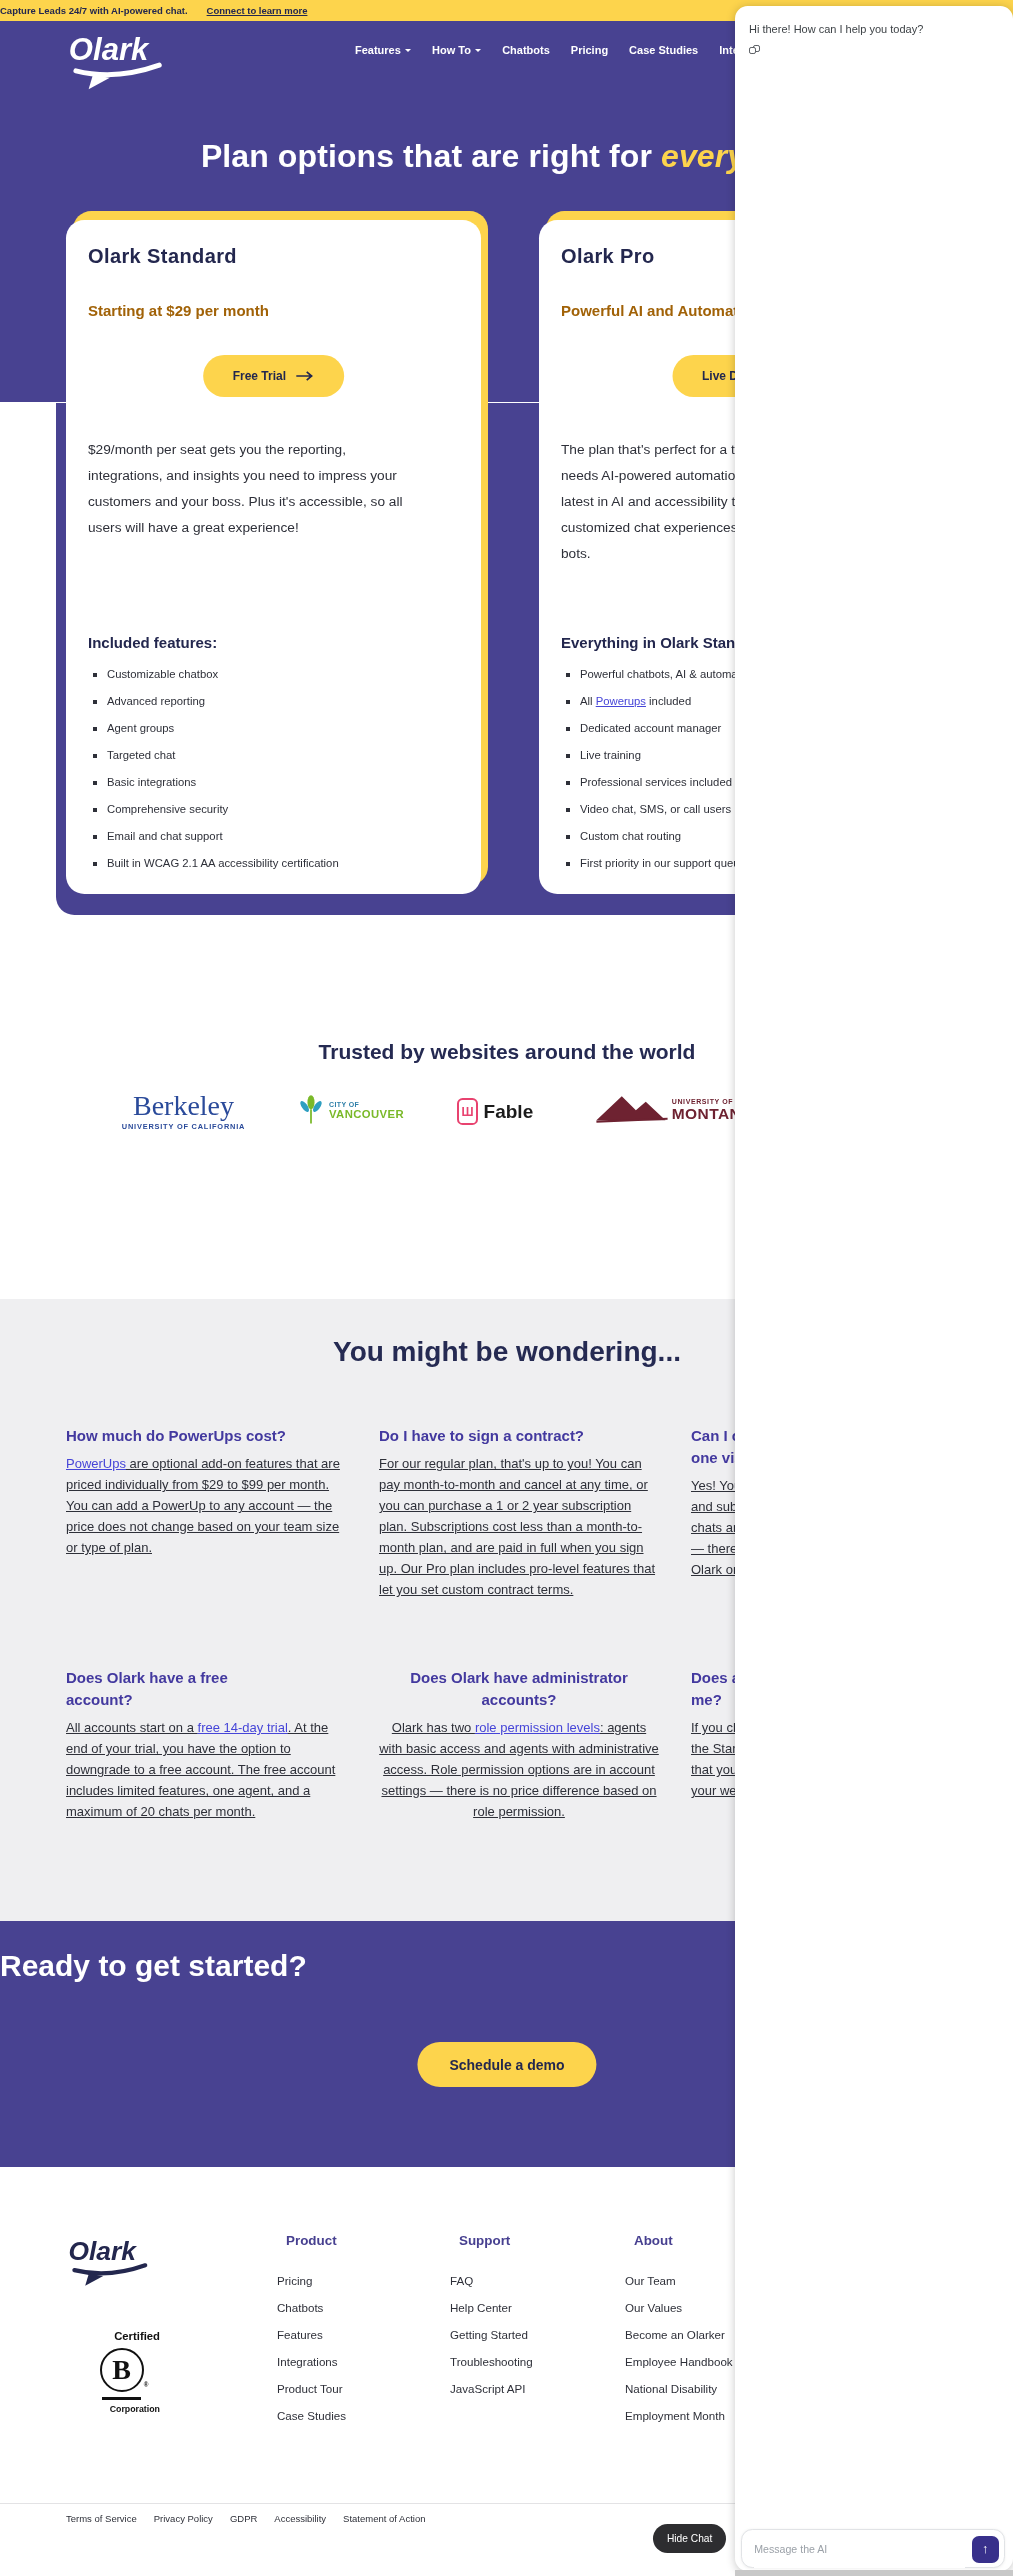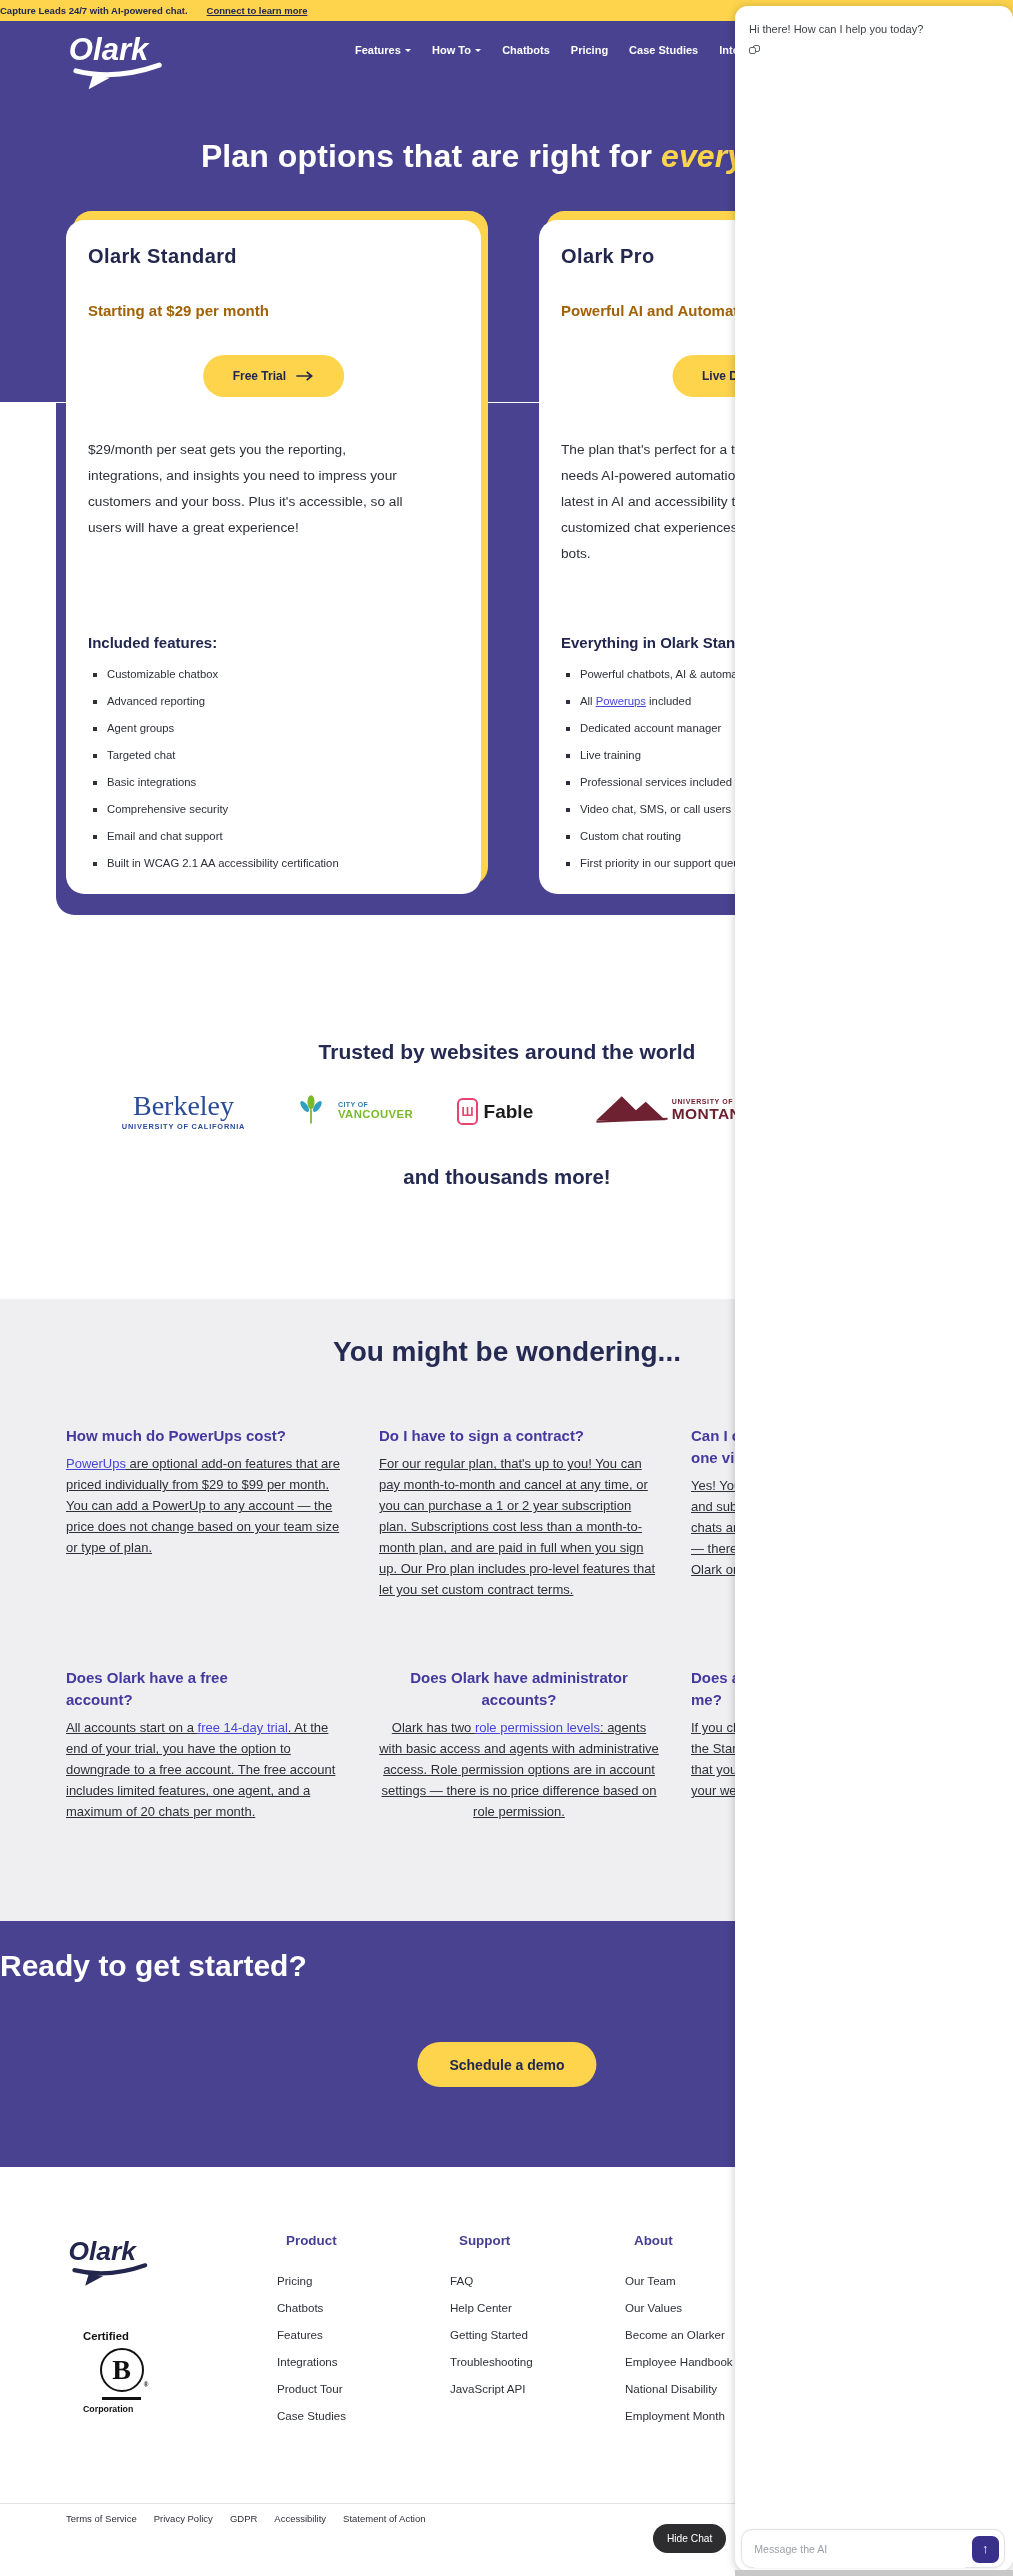--- a/index.html
+++ b/index.html
@@ -50,21 +50,21 @@
 
   
   .trusted-h { position:absolute; left:0; top:1040px; width:1014px; text-align:center;
                font-size:21px; font-weight:bold; color:#252A52; }
   .tagline   { position:absolute; left:0; top:1166px; width:1014px; text-align:center;
                font-size:20.4px; font-weight:bold; color:#252A52; }
   .logo-berkeley { position:absolute; left:113px; top:1090px; width:141px; text-align:center;
                    color:#2A4A9A; font-family:"Liberation Serif", serif; }
   .logo-berkeley .bk-name { font-size:28px; }
   .logo-berkeley .bk-sub  { font-size:7.4px; letter-spacing:0.8px; font-family:"Liberation Sans", sans-serif; font-weight:bold; }
-  .logo-vancouver { position:absolute; left:299px; top:1095px; display:flex; gap:15px; align-items:center; }
+  .logo-vancouver { position:absolute; left:299px; top:1095px; display:flex; gap:6px; align-items:center; }
   .van-text .v1 { font-size:7px; font-weight:bold; color:#2E7FA8; letter-spacing:0.4px; }
   .van-text .v2 { font-size:11.3px; font-weight:bold; color:#7AB929; letter-spacing:0.4px; }
   .logo-fable { position:absolute; left:457px; top:1098px; display:flex; gap:5.6px; align-items:center; }
   .fable-icon { width:21px; height:27px; border:2.1px solid #E8426F; border-radius:5.6px;
                 display:flex; align-items:center; justify-content:center;
                 color:#E8426F; font-size:12px; font-weight:bold; }
   .fable-name { font-size:19px; font-weight:800; color:#1B1B1B; }
   .logo-montana { position:absolute; left:595px; top:1092px; display:flex; gap:2.8px; align-items:flex-end; }
   .mt-text .m1 { font-size:7px; font-weight:bold; color:#6E2231; letter-spacing:0.6px; }
   .mt-text .m2 { font-size:15.5px; font-weight:800; color:#6E2231; letter-spacing:0.4px; }
@@ -84,21 +84,21 @@
   
   .cta { position:absolute; left:0; top:1921px; width:1014px; height:246px; background:#484291; }
   .cta h2 { position:absolute; left:0; top:28px; width:1014px; text-align:left;
             font-size:30px; font-weight:bold; color:#fff; }
   .cta-btn { position:absolute; left:50%; transform:translateX(-50%); top:121px; height:45px;
              padding:0 32px; border-radius:22.5px; background:#FDD44C; border:none; cursor:pointer;
              font-family:inherit; font-size:14px; font-weight:bold; color:#23274E; white-space:nowrap; }
 
   
   .flogo { position:absolute; left:66px; top:2230px; }
-  .bcorp { position:absolute; left:83px; top:2330px; width:77px; text-align:left; color:#111; }
+  .bcorp { position:absolute; left:83px; top:2330px; width:77px; text-align:right; color:#111; }
   .bcorp .cert { font-size:11.3px; font-weight:bold; }
   .bcorp .circle { width:44px; height:44px; border:2.8px solid #111; border-radius:50%;
                    margin:5.6px auto 0; display:flex; align-items:center; justify-content:center;
                    font-family:"Liberation Serif", serif; font-size:28px; font-weight:bold; position:relative; }
   .bcorp .circle .reg { position:absolute; right:-7px; bottom:1.4px; font-size:6.3px; font-family:"Liberation Sans", sans-serif; }
   .bcorp .bar { width:39px; height:3.5px; background:#111; margin:5px auto 0; }
   .bcorp .corp { font-size:8.8px; font-weight:bold; margin-top:4.2px; }
   .fcol { position:absolute; top:2233px; }
   #fcol-product { left:277px; } #fcol-support { left:450px; } #fcol-about { left:625px; width:151px; }
   .fcol h4 { font-size:13.4px; font-weight:bold; color:#474090; margin-bottom:19px;padding-left:9px; }
@@ -258,21 +258,20 @@
   <div class="logo-montana">
     <svg width="74" height="31" viewBox="0 0 105 44">
       <path d="M2 40 L38 6 L58 26 L72 14 L100 40 Z" fill="#6E2231"></path>
       <path d="M2 42 L103 38" stroke="#6E2231" stroke-width="3" fill="none"></path>
     </svg>
     <div class="mt-text">
       <div class="m1">UNIVERSITY OF</div>
       <div class="m2">MONTANA</div>
     </div>
   </div>
-  <div class="tagline">and thousands more!</div>
 
   <div class="faq-bg"></div>
   <div class="faq-h">You might be wondering...</div>
 
   <div class="faq-cell" id="faq1">
     <h3>How much do PowerUps cost?</h3>
     <p><a class="inline-link">PowerUps</a><span> are optional add-on features that are priced individually from $29 to $99 per month. You can add a PowerUp to any account — the price does not change based on your team size or type of plan.</span></p>
   </div>
   <div class="faq-cell" id="faq2">
     <h3>Do I have to sign a contract?</h3>

